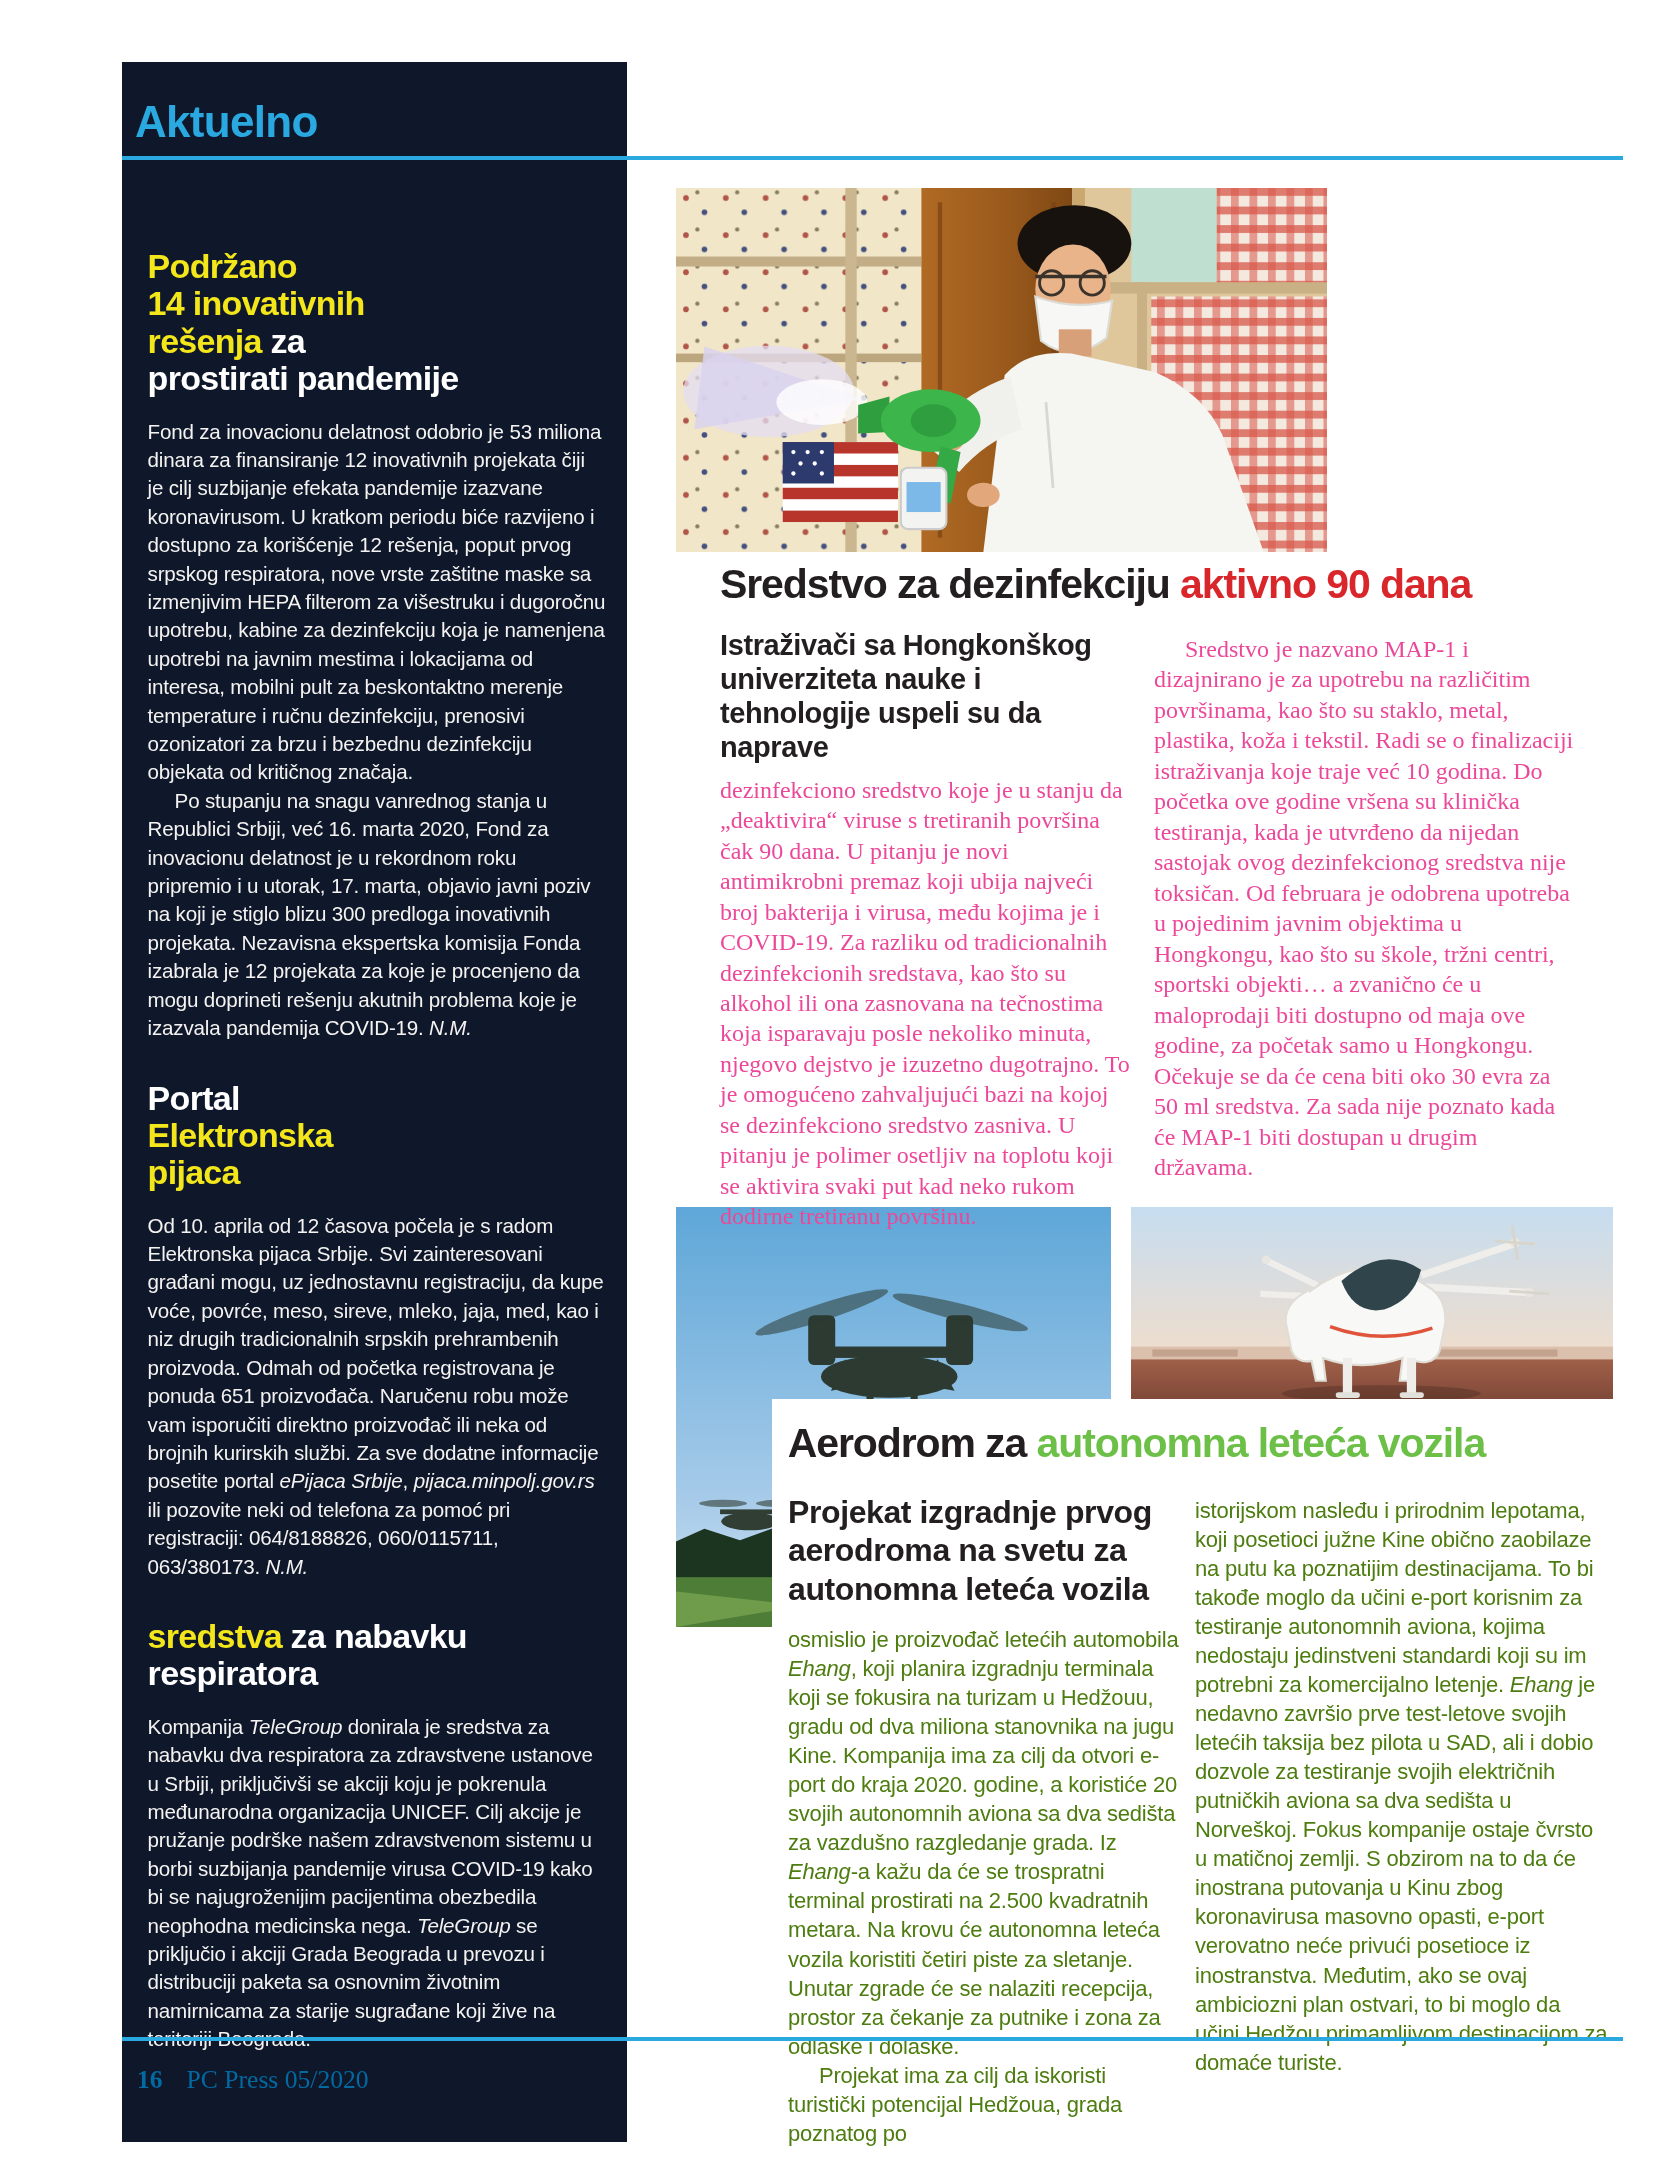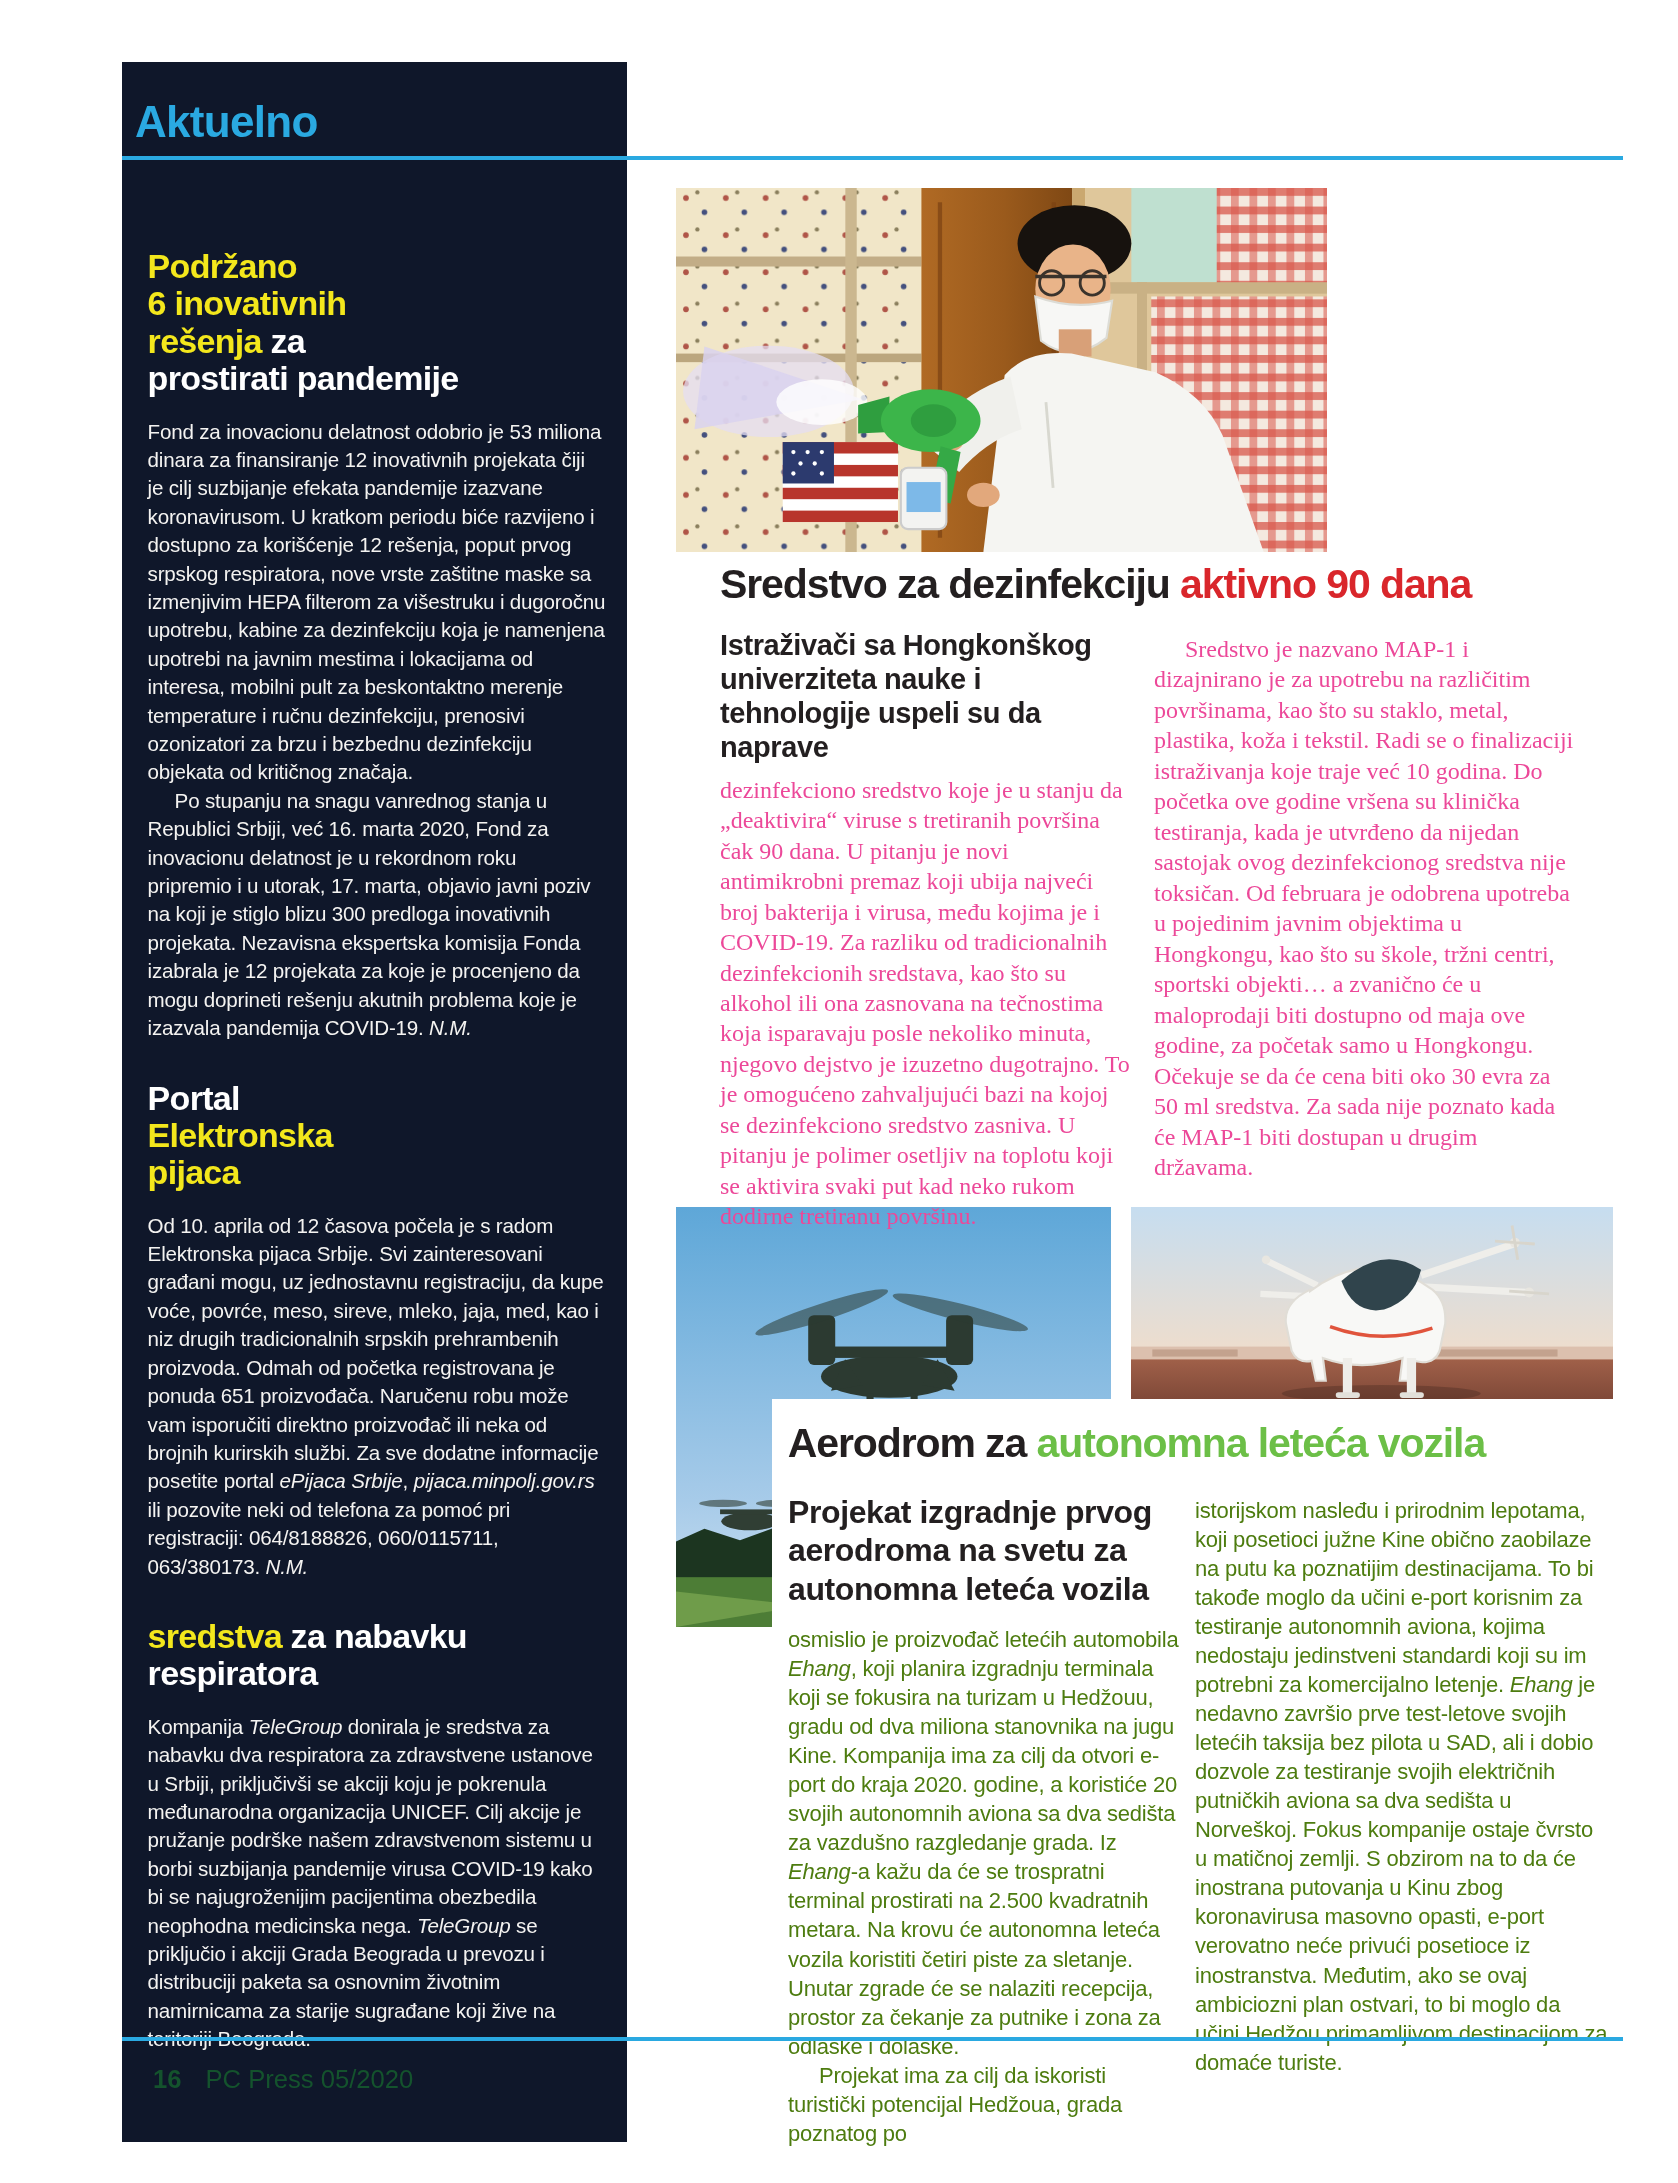--- a/index.html
+++ b/index.html
@@ -44,36 +44,36 @@
   .a2c2 { left:1195px; top:1484px; width:413px; }
   .intro1 { font-size:29px; line-height:1.17; font-weight:bold; letter-spacing:-0.4px;
             color:#231f20; margin-bottom:10px; }
   .intro2 { font-size:32px; line-height:1.2; font-weight:bold; letter-spacing:-0.4px;
             color:#231f20; margin-bottom:17px; }
   p.serif { font-family:"Liberation Serif", serif; font-size:24px; line-height:1.27; color:#ec4899; }
   p.sans  { font-size:22px; line-height:1.32; letter-spacing:-0.2px; color:#4d7c0f; }
   p.indent { text-indent:31px; }
 
   
-  .footer { position:absolute; left:153px; top:2053px; z-index:7; color:#14532d; font-size:25.6px; }
+  .footer { position:absolute; left:137px; top:2053px; z-index:7; color:#0369a1; font-size:25.6px;font-family:Liberation Serif, serif; }
   .footer .pagenum { font-weight:bold; margin-right:24px; }
 </style>
 </head>
 <body>
 
 <div class="page">
 
   <div class="aktuelno">Aktuelno</div>
   <div class="rule rule-top"></div>
 
   <aside class="sidebar">
     <section class="sb-article">
       <h2 class="sb-title">
         <span class="tl"><span style="color: rgb(243, 231, 28);">Podržano</span></span>
-        <span class="tl"><span style="color: rgb(243, 231, 28);">6 inovativnih</span></span>
+        <span class="tl"><span style="color: rgb(243, 231, 28);">14 inovativnih</span></span>
         <span class="tl"><span style="color: rgb(243, 231, 28);">rešenja</span><span style="color: rgb(255, 255, 255);"> za</span></span>
         <span class="tl"><span style="color: rgb(255, 255, 255);">prostirati pandemije</span></span>
       </h2>
       <div class="sb-body">
         <p><span>Fond za inovacionu delatnost odobrio je 53 miliona dinara za finansiranje 12 inovativnih projekata čiji je cilj suzbijanje efekata pandemije izazvane koronavirusom. U kratkom periodu biće razvijeno i dostupno za korišćenje 12 rešenja, poput prvog srpskog respiratora, nove vrste zaštitne maske sa izmenjivim HEPA filterom za višestruku i dugoročnu upotrebu, kabine za dezinfekciju koja je namenjena upotrebi na javnim mestima i lokacijama od interesa, mobilni pult za beskontaktno merenje temperature i ručnu dezinfekciju, prenosivi ozonizatori za brzu i bezbednu dezinfekciju objekata od kritičnog značaja.</span></p>
         <p class="indent"><span>Po stupanju na snagu vanrednog stanja u Republici Srbiji, već 16. marta 2020, Fond za inovacionu delatnost je u rekordnom roku pripremio i u utorak, 17. marta, objavio javni poziv na koji je stiglo blizu 300 predloga inovativnih projekata. Nezavisna ekspertska komisija Fonda izabrala je 12 projekata za koje je procenjeno da mogu doprineti rešenju akutnih problema koje je izazvala pandemija COVID-19. </span><span style="font-style: italic;">N.M.</span></p>
       </div>
     </section>
 
     <section class="sb-article">

